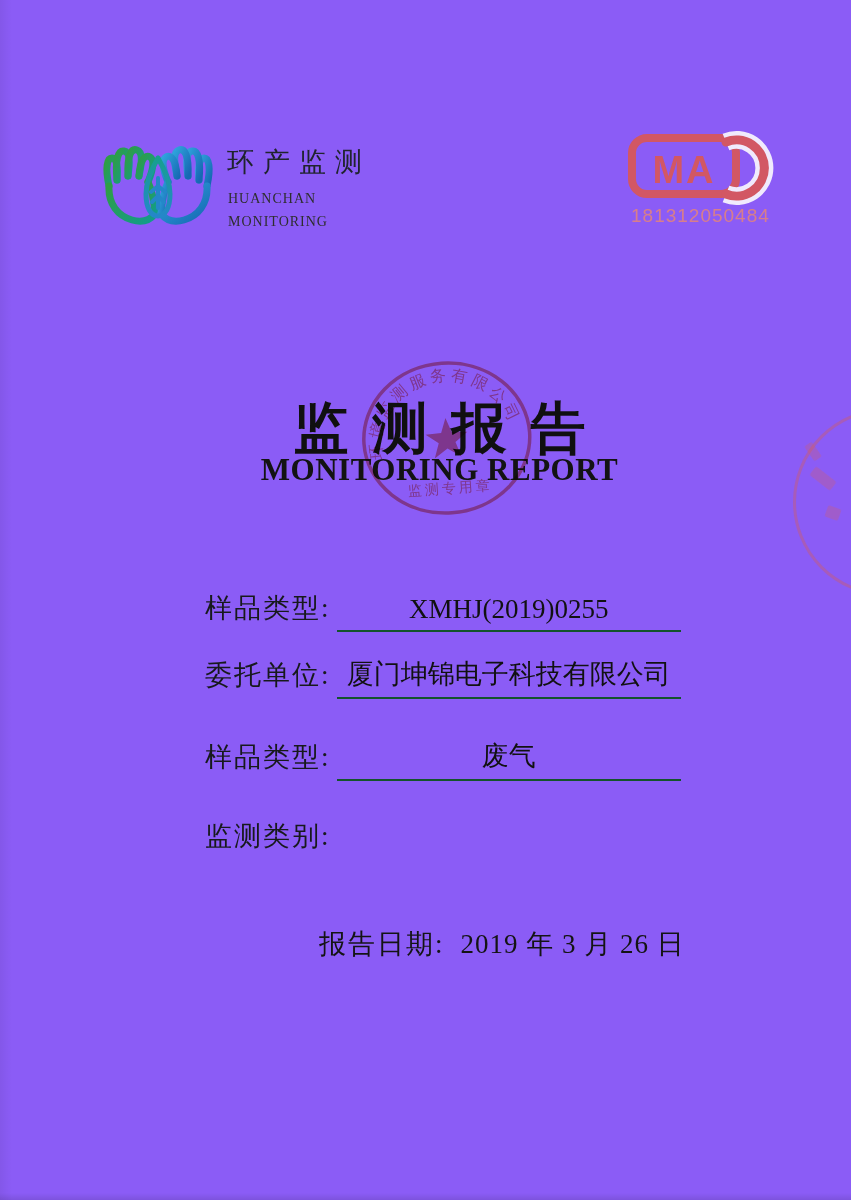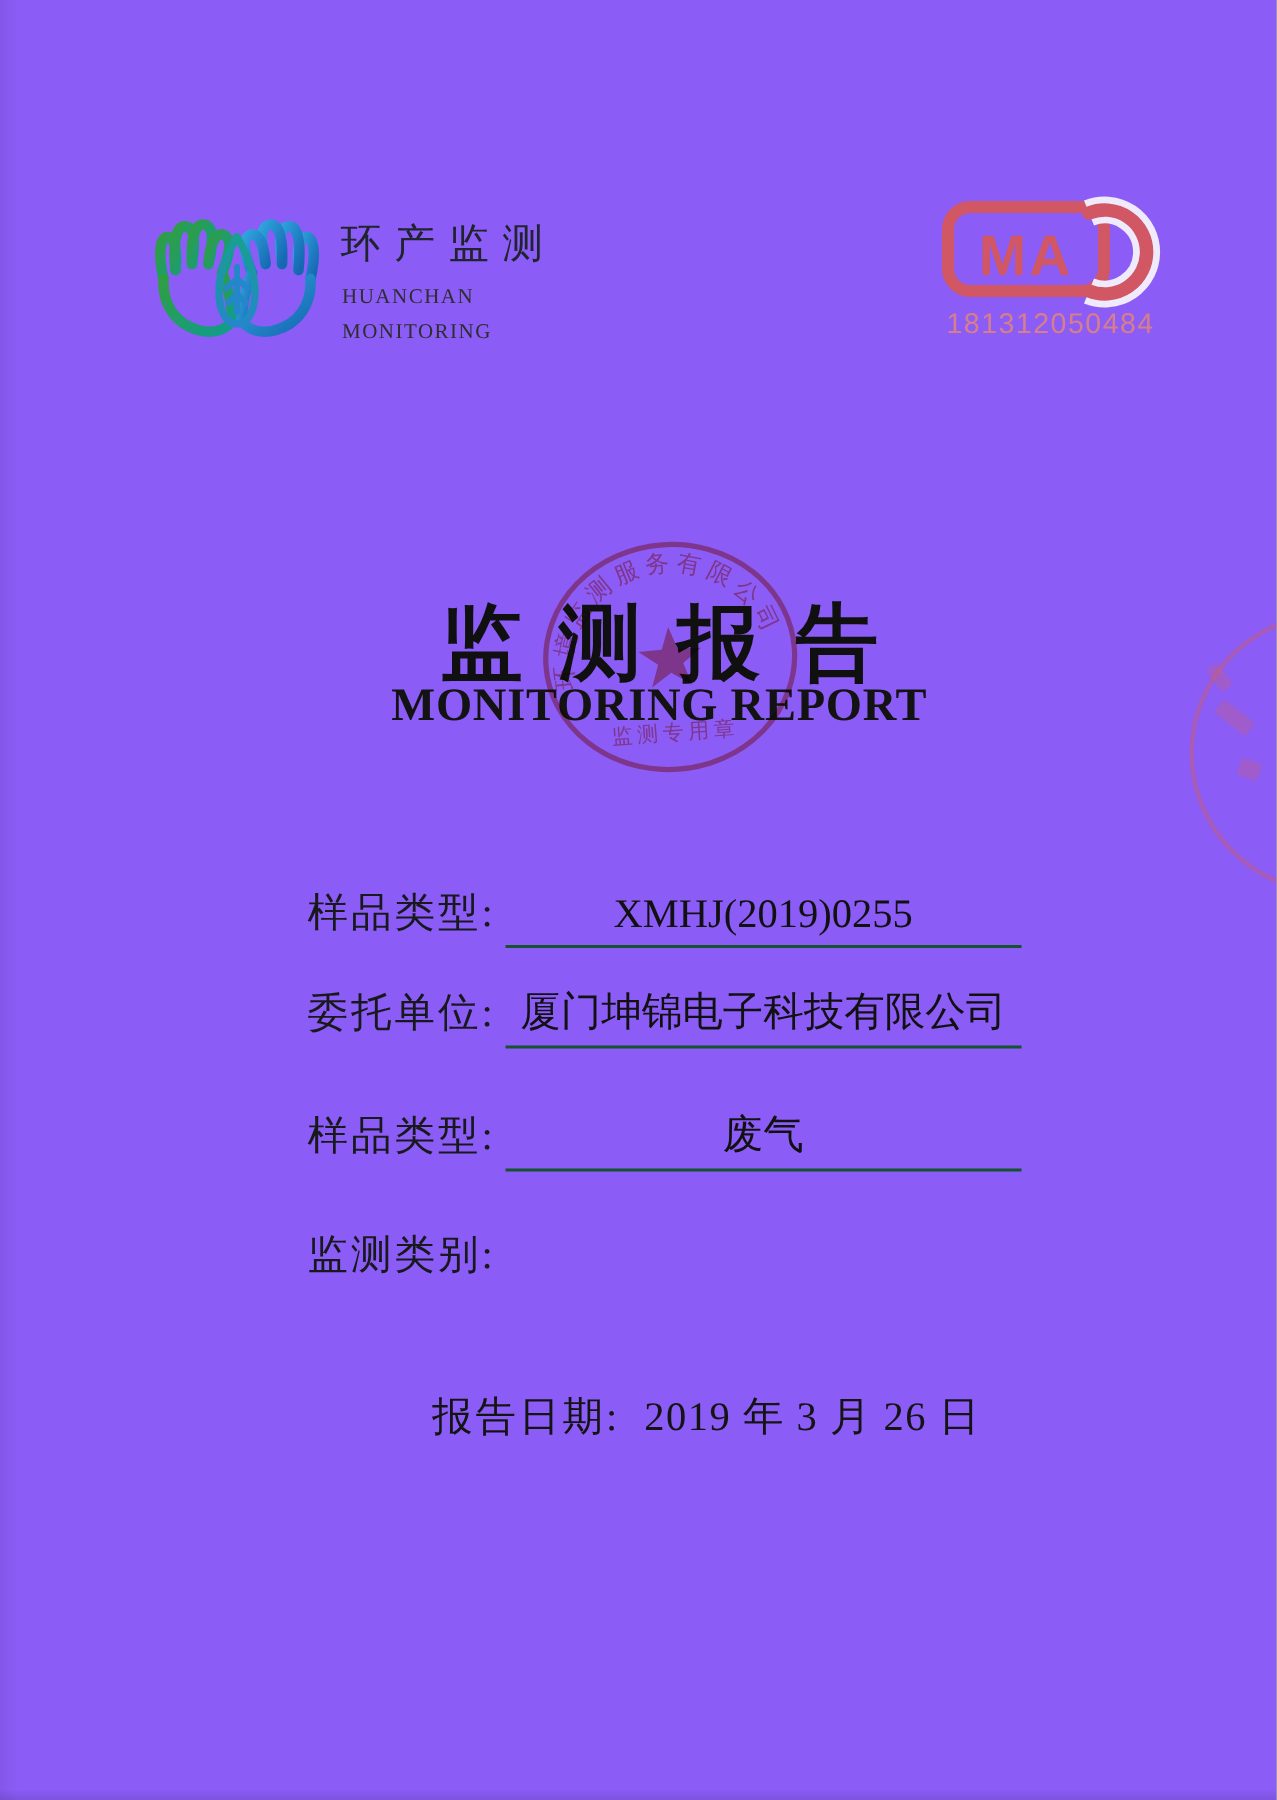--- a/index.html
+++ b/index.html
@@ -46,21 +46,21 @@
     align-items:flex-end;}
   .field-label{flex:none;font-size:27px;color:#17191c;letter-spacing:2px;
     white-space:nowrap;padding-bottom:6px;}
   .field-value-box{flex:1;margin-left:6px;border-bottom:2px solid #14532d;
     text-align:center;padding-bottom:5px;font-size:27px;color:#111;
     white-space:nowrap;}
   .row1{top:590px;} .row2{top:656px;align-items:center;} .row3{top:738px;} .row4{top:818px;gap:48px;}
   
   .date-row{left:288px;top:926px;display:flex;align-items:baseline;
     font-size:27px;color:#141414;white-space:nowrap;z-index:2;}
-  .date-label{letter-spacing:2px;}
+  .date-label{letter-spacing:2px;margin-left:31px;}
   .date-value{margin-left:16px;letter-spacing:1px;}
 </style>
 </head>
 <body>
 
 <div class="page">
 
   <div class="abs scan-edge-left"></div>
   <div class="abs scan-edge-bottom"></div>
 

